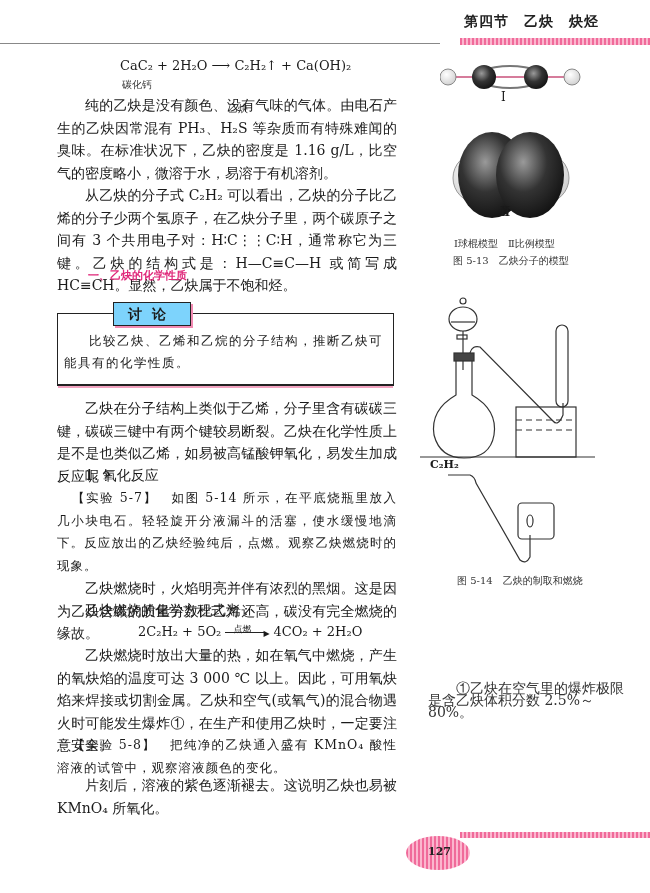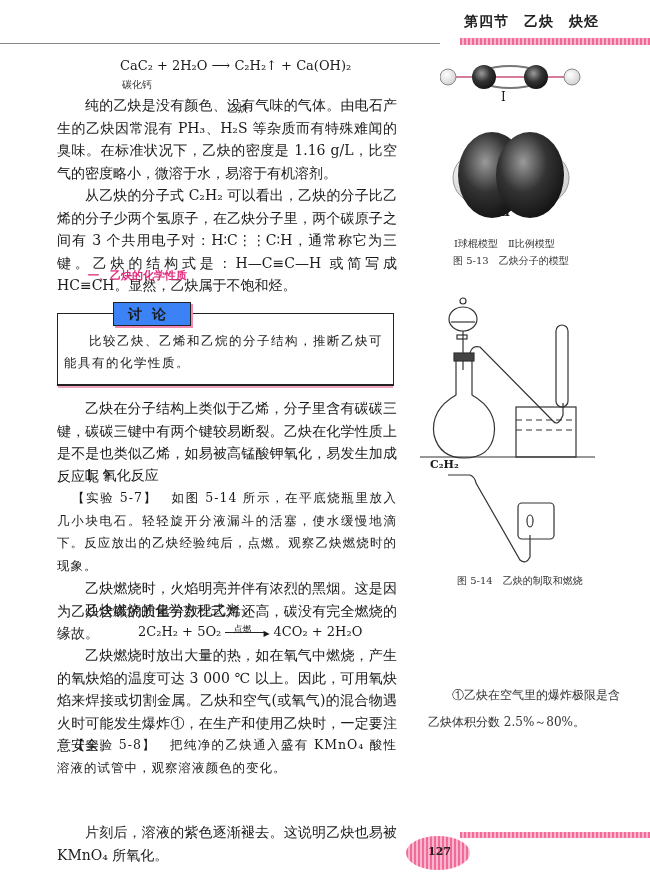--- a/index.html
+++ b/index.html
@@ -12,27 +12,27 @@
   .pink-bar { background: repeating-linear-gradient(90deg,#f06a9a 0 2px,#fbb6ce 2px 4px); }
   .hdr-bar { left:460px; top:38px; width:190px; height:7px; }
   
   .p { left:57px; width:340px; font-size:14px; line-height:22.5px; text-align:justify; }
   .ind { text-indent:2em; }
   .eq { font-size:13px; white-space:nowrap; }
   .lbl { font-size:10px; color:#333; }
   .sec-title { left:88px; top:268px; color:#e0287a; font-family:"DejaVu Sans","Liberation Sans",sans-serif; font-size:11px; font-weight:bold; }
   .dbox { left:57px; top:313px; width:335px; height:70px; border:1.5px solid #222; border-bottom:2px solid #222;
           box-shadow: 0 3px 0 -1px #f2a3c0; }
-  .dtab { left:113px; top:302px; width:76px; height:22px; border:1.5px solid #222; background:#3b82f6;
+  .dtab { left:113px; top:302px; width:76px; height:22px; border:1.5px solid #222; background:#7dd3fc;
           box-shadow:2px 2px 0 #f28ab2; text-align:center; font-family:"DejaVu Sans","Liberation Sans",sans-serif; font-weight:bold; font-size:14px; line-height:22px; letter-spacing:10px; }
   .dtext { left:64px; top:330px; width:322px; font-size:12.5px; line-height:22px; letter-spacing:1.5px; }
   .exp { font-size:12.5px; letter-spacing:1px; }
   
   .cap { font-size:10px; color:#333; white-space:nowrap; }
-  .foot { left:428px; top:682px; width:200px; font-size:12px; line-height:27px; color:#333; }
+  .foot { left:428px; top:682px; width:200px; font-size:14px; line-height:12px; color:#333; }
   .page-oval { left:406px; top:836px; width:64px; height:34px; border-radius:50%; }
   .page-num { left:428px; top:845px; font-size:11px; font-weight:bold; color:#222; }
   .ftr-bar { left:460px; top:832px; width:190px; height:6px; }
 </style>
 </head>
 <body>
 
 <div class="abs hdr-line"></div>
 <div class="abs hdr-title">第四节　乙炔　炔烃</div>
 <div class="abs hdr-bar pink-bar"></div>
@@ -65,21 +65,21 @@
     <span style="position:absolute;left:0;top:-4px;width:40px;height:1px;background:#222;"></span>
     <span style="position:absolute;left:38px;top:-7px;font-size:8px;">▶</span>
   </span>
   <span>4CO₂ + 2H₂O</span>
 </div>
 
 <div class="abs p ind" style="top:644px;">乙炔燃烧时放出大量的热，如在氧气中燃烧，产生的氧炔焰的温度可达 3 000 ℃ 以上。因此，可用氧炔焰来焊接或切割金属。乙炔和空气(或氧气)的混合物遇火时可能发生爆炸①，在生产和使用乙炔时，一定要注意安全。</div>
 
 <div class="abs p exp" style="top:734px;text-indent:1.2em;"><span>【实验 5-8】</span>　<span>把纯净的乙炔通入盛有 KMnO₄ 酸性溶液的试管中，观察溶液颜色的变化。</span></div>
 
-<div class="abs p ind" style="top:821px;">片刻后，溶液的紫色逐渐褪去。这说明乙炔也易被 KMnO₄ 所氧化。</div>
+<div class="abs p ind" style="top:774px;">片刻后，溶液的紫色逐渐褪去。这说明乙炔也易被 KMnO₄ 所氧化。</div>
 
 <svg class="abs" style="left:440px;top:55px;" width="170" height="200">
   <defs>
     <radialGradient id="cg" cx="40%" cy="35%" r="70%">
       <stop offset="0%" stop-color="#9a9a9a"></stop>
       <stop offset="50%" stop-color="#333"></stop>
       <stop offset="100%" stop-color="#111"></stop>
     </radialGradient>
     <radialGradient id="hg" cx="40%" cy="35%" r="70%">
       <stop offset="0%" stop-color="#fff"></stop>

